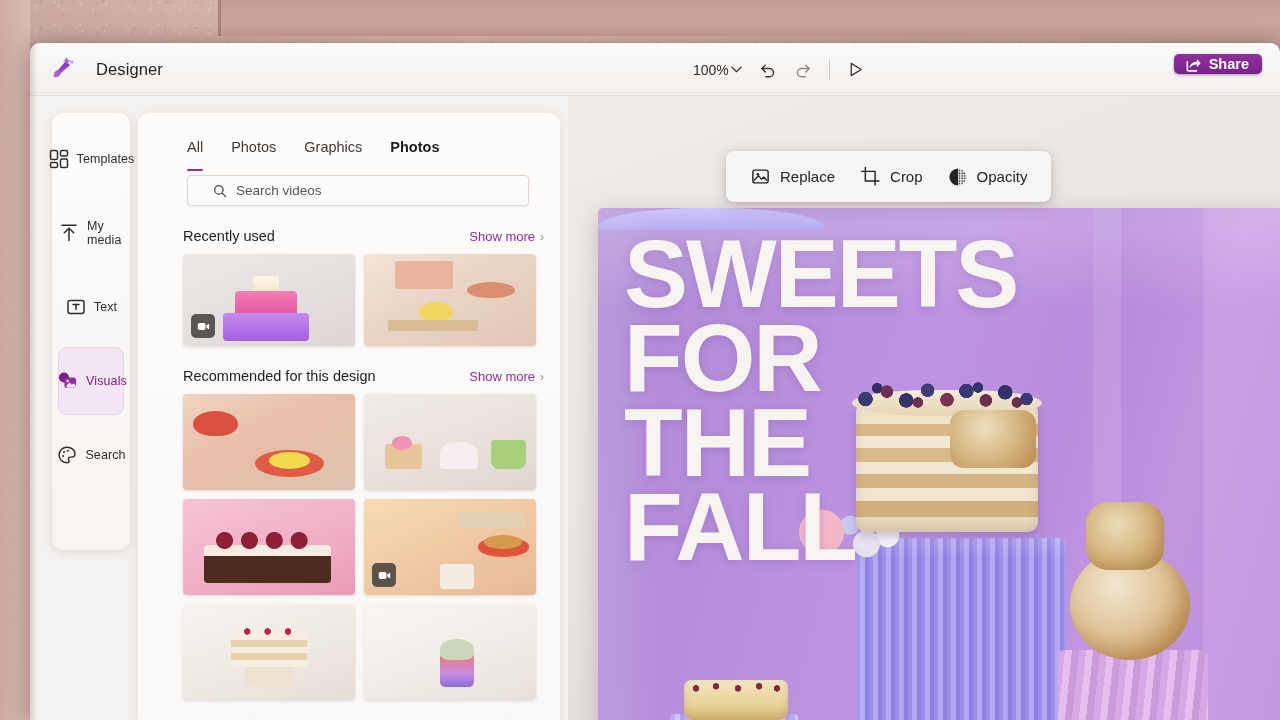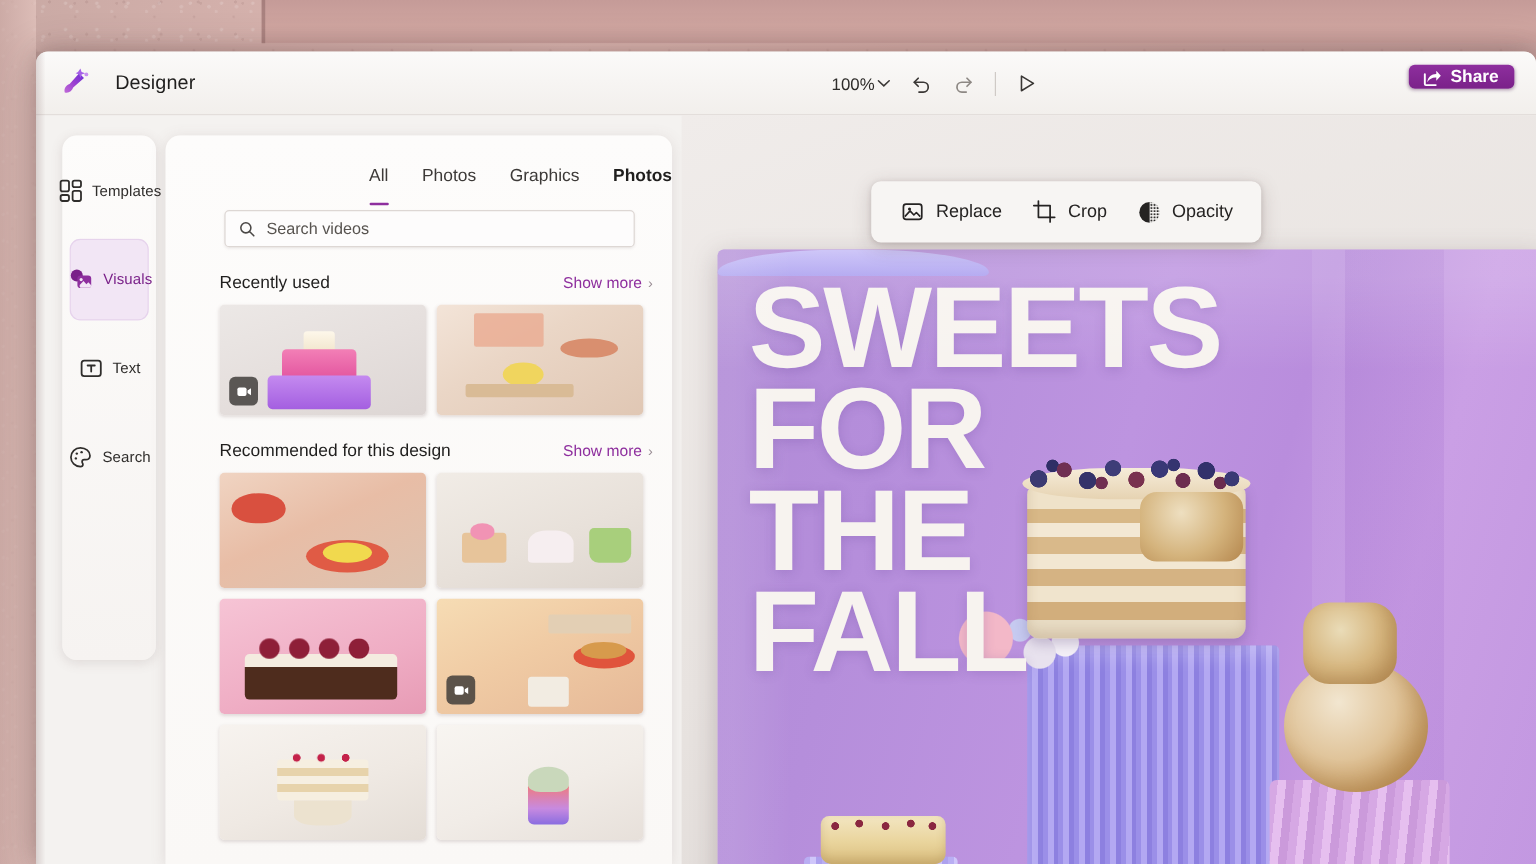--- a/index.html
+++ b/index.html
@@ -137,40 +137,39 @@
     width: 422px; height: 607px;
     background: linear-gradient(180deg,#fdfcfb 0%, #faf8f6 100%);
     border-radius: 12px 12px 0 0;
     box-shadow: 0 2px 12px rgba(120,95,95,.15);
     overflow: hidden;
   }
   #panel-tabs {
     display: flex; gap: 28px;
     padding: 26px 0 0 49px;
     height: 58px;
-    justify-content: flex-end;
   }
   .panel-tab {
     font-size: 14.5px; color: #3d3a38; cursor: pointer;
     padding-bottom: 9px; position: relative; white-space: nowrap;
   }
   .panel-tab.bold { font-weight: bold; color: #201f1e; }
   .panel-tab.active::after {
     content: ""; position: absolute; left: 0; right: 0; bottom: 0;
     height: 2.5px; background: #8e2f9e; border-radius: 2px;
   }
 
   #search-box {
     margin: 4px 0 0 49px;
     width: 342px; height: 31px;
     background: #fdfcfc;
     border: 1px solid #ddd7d4;
     border-radius: 4px;
     display: flex; align-items: center; gap: 9px;
-    padding: 0 11px;
+    padding: 0 25px;
     box-shadow: 0 1px 2px rgba(130,105,105,.10);
     cursor: text;
   }
   #search-input {
     border: none; outline: none; background: transparent;
     font-family: "Liberation Sans", sans-serif;
     font-size: 13.5px; color: #44403e; width: 100%;
   }
   #search-input::placeholder { color: #5a5插; color:#57534f; }
 
@@ -457,41 +456,51 @@
           <svg width="22" height="22" viewBox="0 0 22 22">
             <rect x="2.5" y="2.5" width="7" height="9" rx="1.6" stroke="#2f2d2b" stroke-width="1.5" fill="none"></rect>
             <rect x="12.5" y="2.5" width="7" height="5.5" rx="1.6" stroke="#2f2d2b" stroke-width="1.5" fill="none"></rect>
             <rect x="2.5" y="14.5" width="7" height="5" rx="1.6" stroke="#2f2d2b" stroke-width="1.5" fill="none"></rect>
             <rect x="12.5" y="11" width="7" height="8.5" rx="1.6" stroke="#2f2d2b" stroke-width="1.5" fill="none"></rect>
           </svg>
         </span>
         <span class="rail-label">Templates</span>
       </div>
 
+      <div class="rail-item">
+        <span class="rail-icon">
+          <svg width="22" height="22" viewBox="0 0 22 22">
+            <path d="M4 3.2h14" stroke="#2f2d2b" stroke-width="1.5" stroke-linecap="round"></path>
+            <path d="M11 18.6V6.4" stroke="#2f2d2b" stroke-width="1.5" stroke-linecap="round"></path>
+            <path d="M6.3 10.8L11 6.2l4.7 4.6" stroke="#2f2d2b" stroke-width="1.5" fill="none" stroke-linecap="round" stroke-linejoin="round"></path>
+          </svg>
+        </span>
+        <span class="rail-label">My media</span>
+      </div>
+
+      <div class="rail-item">
+        <span class="rail-icon">
+          <svg width="22" height="22" viewBox="0 0 22 22">
+            <rect x="3" y="4.5" width="16" height="13" rx="2.2" stroke="#2f2d2b" stroke-width="1.5" fill="none"></rect>
+            <path d="M8 8.6h6M11 8.6v5" stroke="#2f2d2b" stroke-width="1.5" stroke-linecap="round"></path>
+          </svg>
+        </span>
+        <span class="rail-label">Text</span>
+      </div>
 
       <div class="rail-item selected">
         <span class="rail-icon">
           <svg width="24" height="22" viewBox="0 0 24 22">
             <circle cx="9" cy="7.5" r="5" fill="#7a2189"></circle>
             <rect x="9.5" y="7.5" width="11.5" height="10.5" rx="2.6" fill="#8e2f9e"></rect>
             <path d="M11.4 15.6l3.2-3.4 2.4 2.6 1.6-1.5 2.2 2.3v.9a1.3 1.3 0 0 1-1.3 1.3h-7a1.1 1.1 0 0 1-1.1-1.1z" fill="#f2e6f5"></path>
             <circle cx="12.6" cy="11" r="1.3" fill="#f2e6f5"></circle>
           </svg>
         </span>
         <span class="rail-label">Visuals</span>
-      </div>
-
-      <div class="rail-item">
-        <span class="rail-icon">
-          <svg width="22" height="22" viewBox="0 0 22 22">
-            <rect x="3" y="4.5" width="16" height="13" rx="2.2" stroke="#2f2d2b" stroke-width="1.5" fill="none"></rect>
-            <path d="M8 8.6h6M11 8.6v5" stroke="#2f2d2b" stroke-width="1.5" stroke-linecap="round"></path>
-          </svg>
-        </span>
-        <span class="rail-label">Text</span>
       </div>
 
       <div class="rail-item">
         <span class="rail-icon">
           <svg width="22" height="22" viewBox="0 0 22 22">
             <path d="M11 3.2c4.6 0 8 3 8 6.6 0 2.3-1.9 3.3-3.4 3.3h-1.4c-1.1 0-1.8.8-1.8 1.7 0 .5.2.8.4 1.2.2.3.3.6.3 1 0 1-.9 1.8-2.1 1.8-4.4 0-7.9-3.5-7.9-7.8S6.6 3.2 11 3.2z" stroke="#2f2d2b" stroke-width="1.45" fill="none"></path>
             <circle cx="8" cy="8" r="1" fill="#2f2d2b"></circle>
             <circle cx="12" cy="6.8" r="1" fill="#2f2d2b"></circle>
             <circle cx="7.2" cy="12" r="1" fill="#2f2d2b"></circle>
           </svg>

